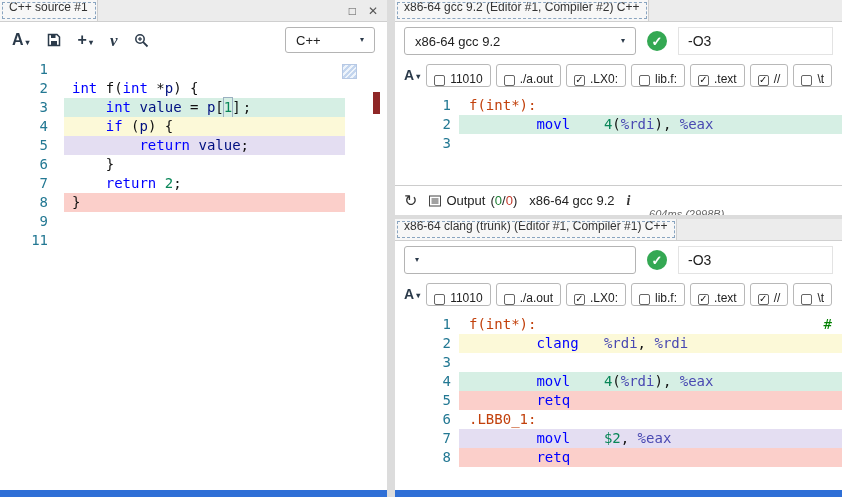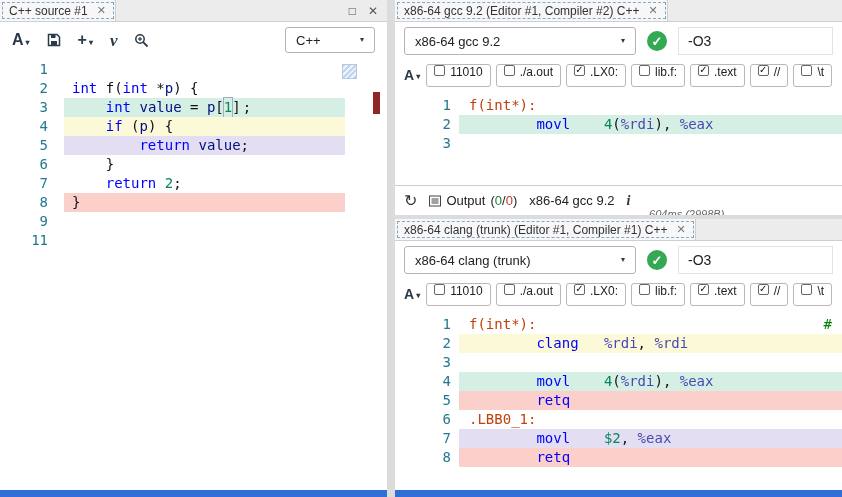--- a/index.html
+++ b/index.html
@@ -7,40 +7,40 @@
   body { font-family:"Liberation Sans", sans-serif; background:#dcdcdc; position:relative; overflow:hidden; font-size:13px; color:#222; }
 
   .panel { background:#fff; display:flex; flex-direction:column; overflow:hidden; }
   #left-panel { position:absolute; left:0; top:0; width:387px; height:497px; }
   #right-col { position:absolute; left:395px; top:0; width:447px; height:497px; display:flex; flex-direction:column; }
   #gcc-panel { height:215px; flex:none; }
   .splitter { height:4px; background:#dcdcdc; flex:none; }
   #clang-panel { flex:1; }
 
   .lm-header { height:22px; background:#ececec; border-bottom:1px solid #cfcfcf; display:flex; align-items:stretch; font-size:12px; color:#333; flex:none; }
-  .lm-tab { display:flex; align-items:center; gap:9px; padding:0 9px; background:#f7f7f7; border-right:1px solid #cfcfcf; outline:1px dashed #8aa5c0; outline-offset:-3px; white-space:nowrap; cursor:pointer; }
+  .lm-tab { display:flex; align-items:center; gap:22px; padding:0 9px; background:#f7f7f7; border-right:1px solid #cfcfcf; outline:1px dashed #8aa5c0; outline-offset:-3px; white-space:nowrap; cursor:pointer;flex-direction:column; }
   .tab-close { color:#777; font-size:11px; cursor:pointer; }
   .win-controls { margin-left:auto; display:flex; align-items:center; gap:12px; padding:0 9px; color:#555; font-size:12px; }
   .win-controls span { cursor:pointer; }
 
   .toolbar { height:36px; display:flex; align-items:center; gap:17px; padding:0 12px; flex:none; background:#fff; }
   .tb-icon { color:#2b3a4a; font-size:16px; font-weight:bold; display:inline-flex; align-items:flex-end; gap:2px; cursor:pointer; line-height:1; }
   .tb-icon.small { font-size:14px; }
   .tb-icon i { font-family:"Liberation Serif", serif; font-style:italic; font-weight:bold; font-size:17px; }
   .caret { font-size:8px; color:#2b3a4a; line-height:1.4; }
   .btn-dd { margin-left:auto; border:1px solid #b4b4b4; border-radius:3px; background:#fff; height:26px; padding:0 10px; font-size:13px; color:#222; display:flex; align-items:center; gap:10px; min-width:90px; justify-content:space-between; cursor:pointer; font-family:"Liberation Sans",sans-serif; }
 
   .ctoolbar { height:38px; display:flex; align-items:center; padding:0 9px; gap:11px; flex:none; background:#fff; }
   .compiler-dd { border:1px solid #b4b4b4; border-radius:3px; background:#fff; height:28px; width:232px; padding:0 10px; font-size:13px; color:#222; display:flex; align-items:center; justify-content:space-between; cursor:pointer; flex:none; font-family:"Liberation Sans",sans-serif; }
   .ok-circle { width:20px; height:20px; border-radius:50%; background:var(--status_ok_green); color:#fff; font-size:13px; font-weight:bold; display:flex; align-items:center; justify-content:center; flex:none; }
   .opts-input { flex:1; height:28px; border:1px solid #e3e3e3; font-size:14px; padding:0 9px; font-family:"Liberation Sans",sans-serif; color:#222; min-width:30px; }
 
   .filters { height:30px; display:flex; align-items:center; gap:6px; padding:0 9px; flex:none; overflow:hidden; white-space:nowrap; background:#fff; }
   .filter-group { display:inline-flex; gap:5px; }
-  .filter-btn { border:1px solid #b8b8b8; border-radius:3px; background:#fff; height:23px; padding:0 7px; font-size:12px; color:#222; display:inline-flex; align-items:flex-start; gap:5px; cursor:pointer; flex:none; font-family:"Liberation Sans",sans-serif; }
+  .filter-btn { border:1px solid #b8b8b8; border-radius:3px; background:#fff; height:23px; padding:0 7px; font-size:12px; color:#222; display:inline-flex; align-items:flex-end; gap:5px; cursor:pointer; flex:none; font-family:"Liberation Sans",sans-serif; }
   .cb { width:11px; height:11px; border:1px solid #666; border-radius:2px; display:inline-flex; align-items:center; justify-content:center; font-size:10px; line-height:1; color:#111; background:#fff; }
 
   .editor { flex:1; overflow:hidden; position:relative; background:#fff; }
   .editor.src { padding-top:2px; }
   .editor.asm { padding-top:6px; }
   .code-line { display:flex; font-family:"DejaVu Sans Mono","Liberation Mono",monospace; font-size:14px; line-height:19px; white-space:pre; }
   .gutter { flex:0 0 64px; text-align:right; padding-right:16px; color:#237893; }
   .asm .gutter { padding-right:8px; }
   .line-content { display:flex; padding-left:8px; align-items:flex-end; }
   .src .line-content { flex:0 0 281px; }
@@ -227,21 +227,20 @@
   <div id="clang-panel" class="panel">
     <div class="lm-header">
       <div class="lm-tab">
         <span>x86-64 clang (trunk) (Editor #1, Compiler #1) C++</span>
         <span class="tab-close">✕</span>
       </div>
     </div>
 
     <div class="ctoolbar">
       <button class="compiler-dd">
-        <span>x86-64 clang (trunk)</span>
         <span class="caret">▾</span>
       </button>
       <span class="ok-circle">✓</span>
       <input class="opts-input" value="-O3" style="">
     </div>
 
     <div class="filters">
       <span class="tb-icon small">
         <b>A</b>
         <span class="caret">▾</span>

